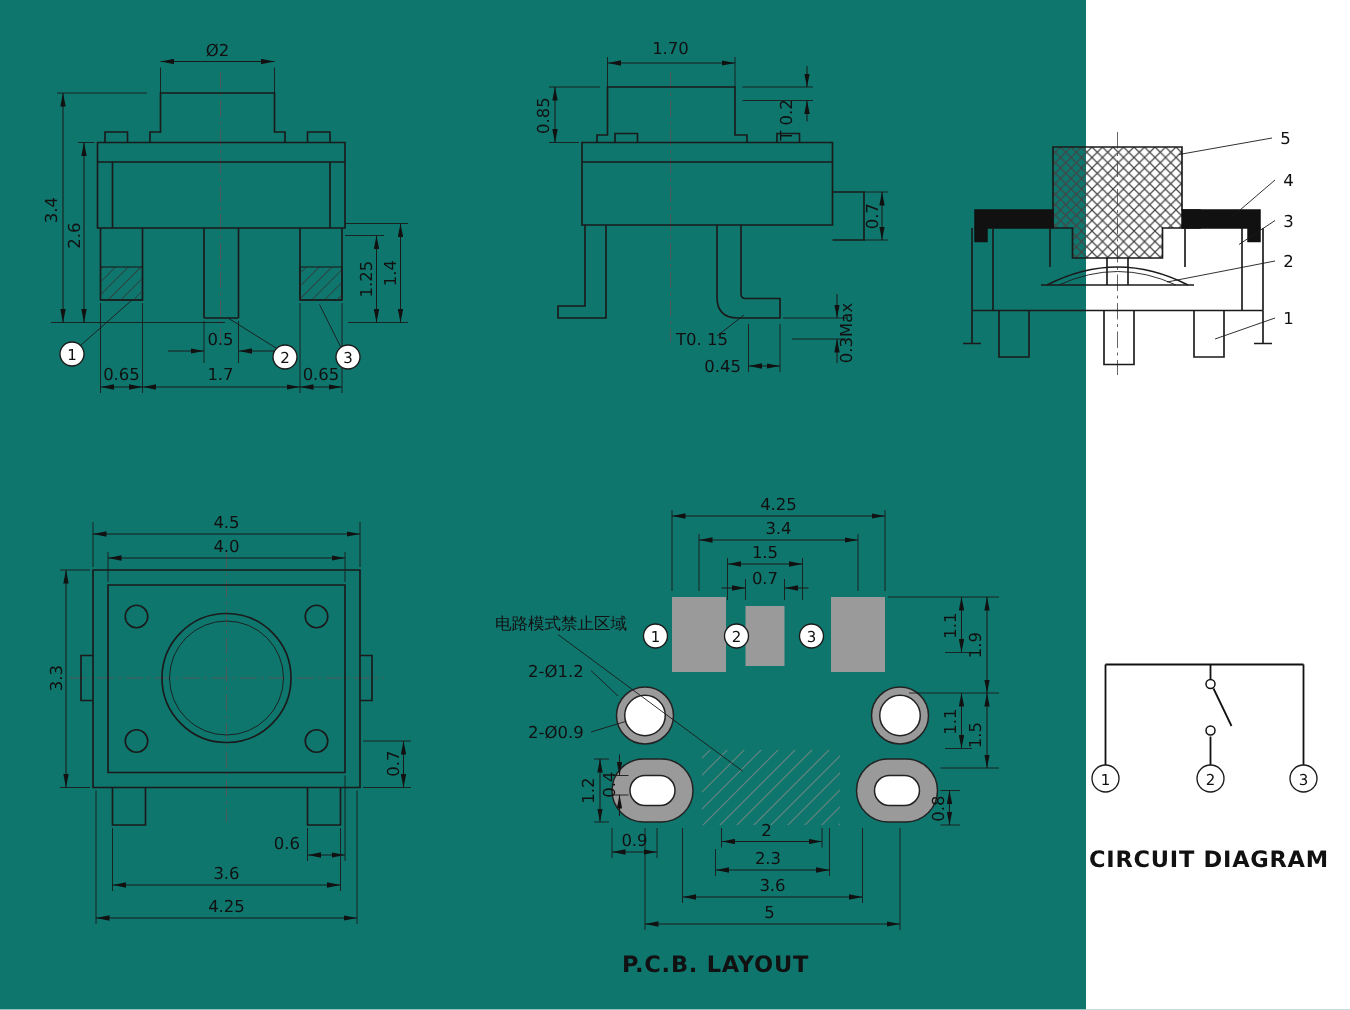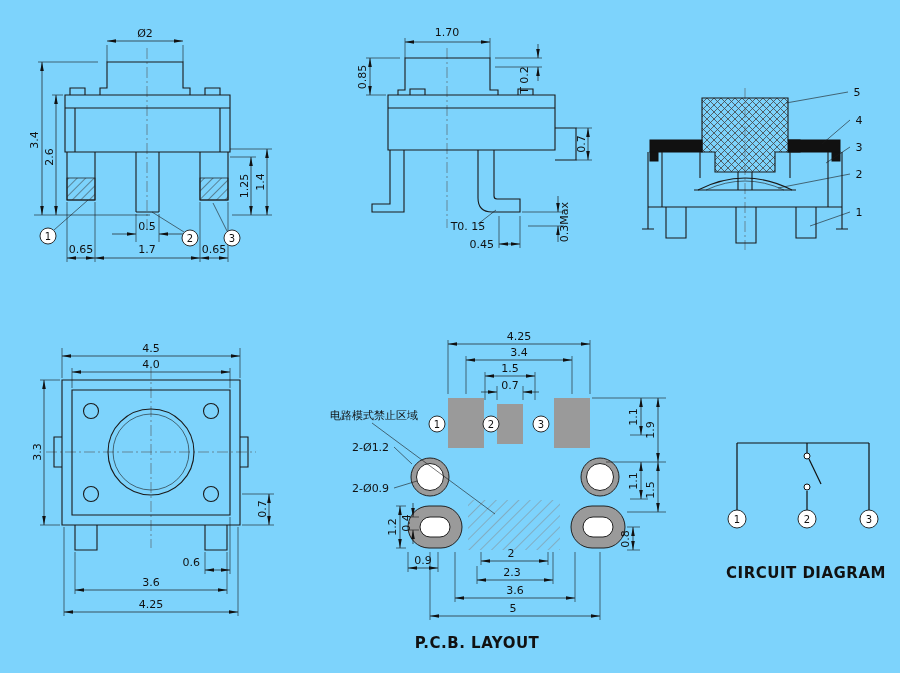--- a/index.html
+++ b/index.html
@@ -1,16 +1,16 @@
 <!DOCTYPE html>
 <html><head>
 <meta charset="utf-8">
 <style>
   html,body{margin:0;padding:0;background:#fff}
-  .canvas{width:900px;height:673px;background:#7dd3fc;font-family:"DejaVu Sans",sans-serif}
+  .canvas{width:724px;height:673px;background:#0f766e;font-family:"DejaVu Sans",sans-serif}
   svg{display:block}
   .ln{stroke:#1a1a1a;stroke-width:1.1;fill:none;stroke-linejoin:miter}
   .lnt{stroke:#1a1a1a;stroke-width:.6;fill:none}
   .x{stroke:#1a1a1a;stroke-width:.6;fill:none}
   .dm{stroke:#1a1a1a;stroke-width:.7;fill:none;marker-start:url(#arr);marker-end:url(#arr)}
   .ar{stroke:#1a1a1a;stroke-width:.7;fill:none;marker-end:url(#arr)}
   .cl{stroke:#555;stroke-width:.6;fill:none;stroke-dasharray:11 3 2 3}
   .ht{fill:url(#hatch);stroke:#1a1a1a;stroke-width:.7}
   .blk{fill:#111;stroke:#111}
   .pad{fill:#9a9a9a;stroke:none}

